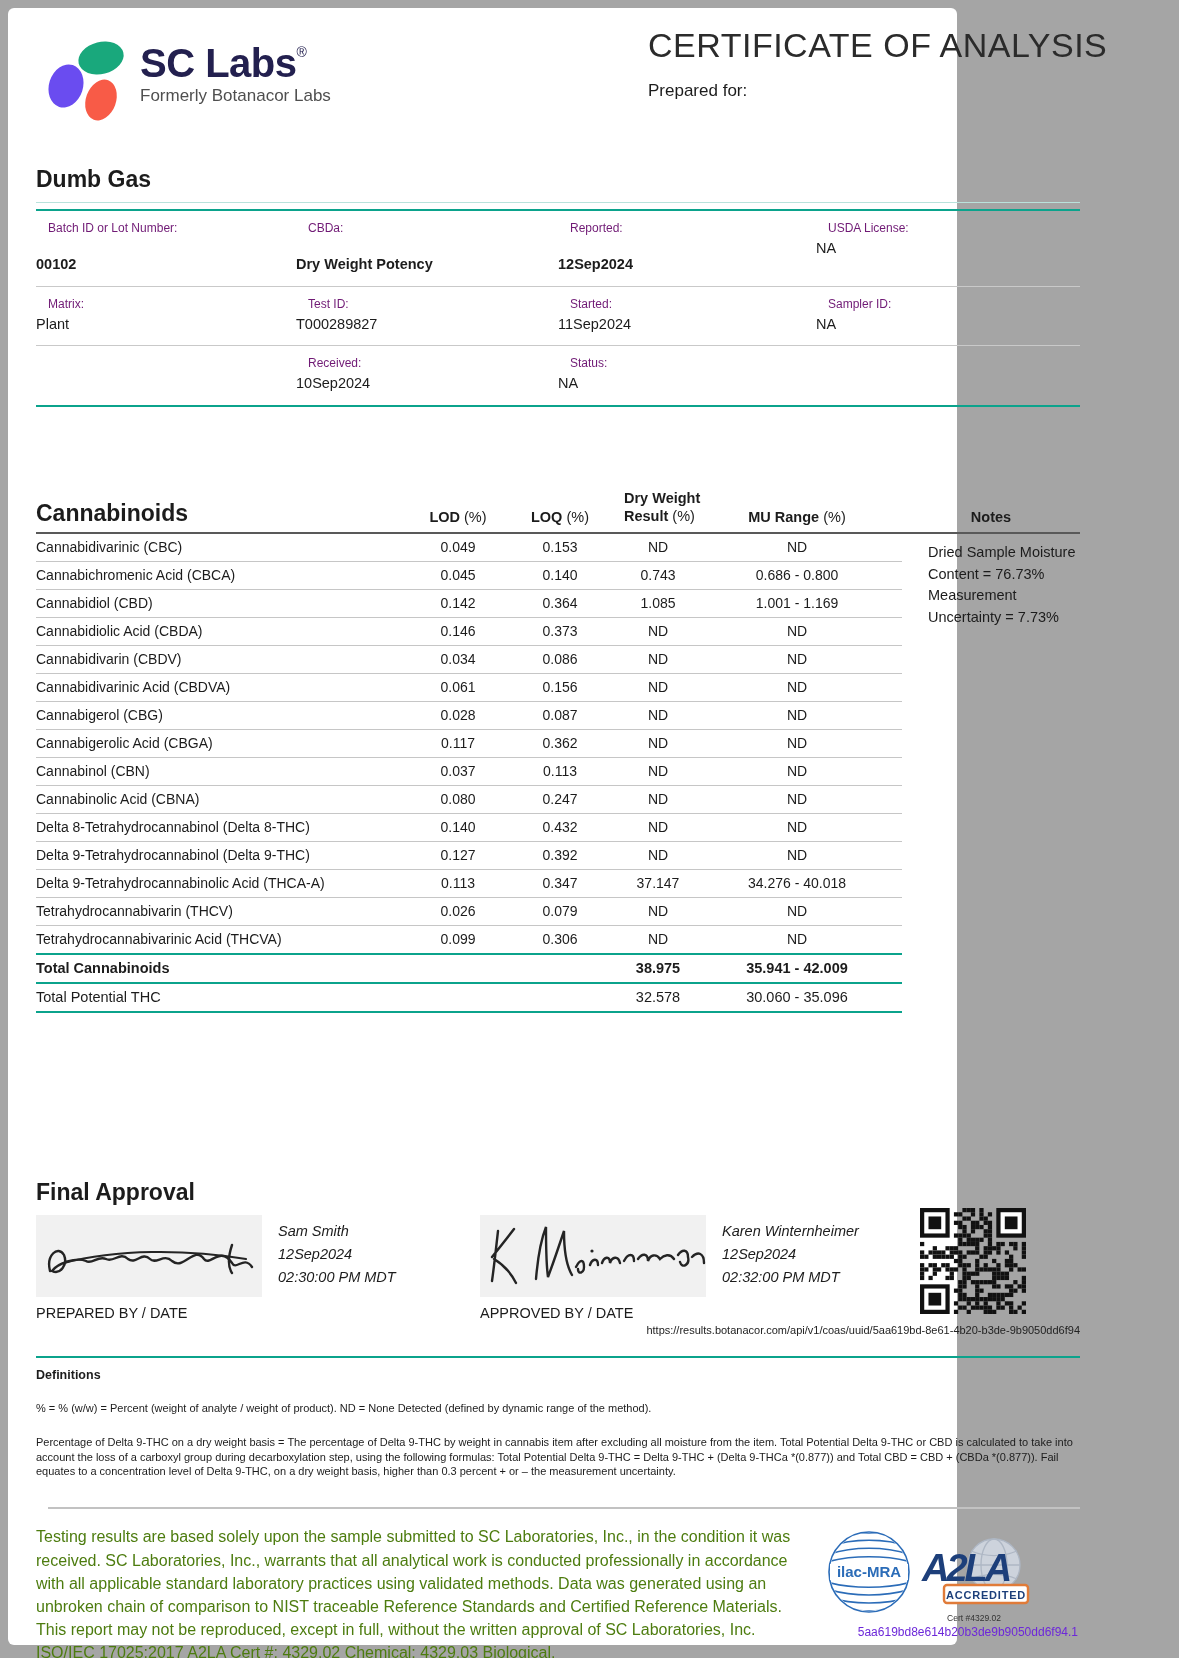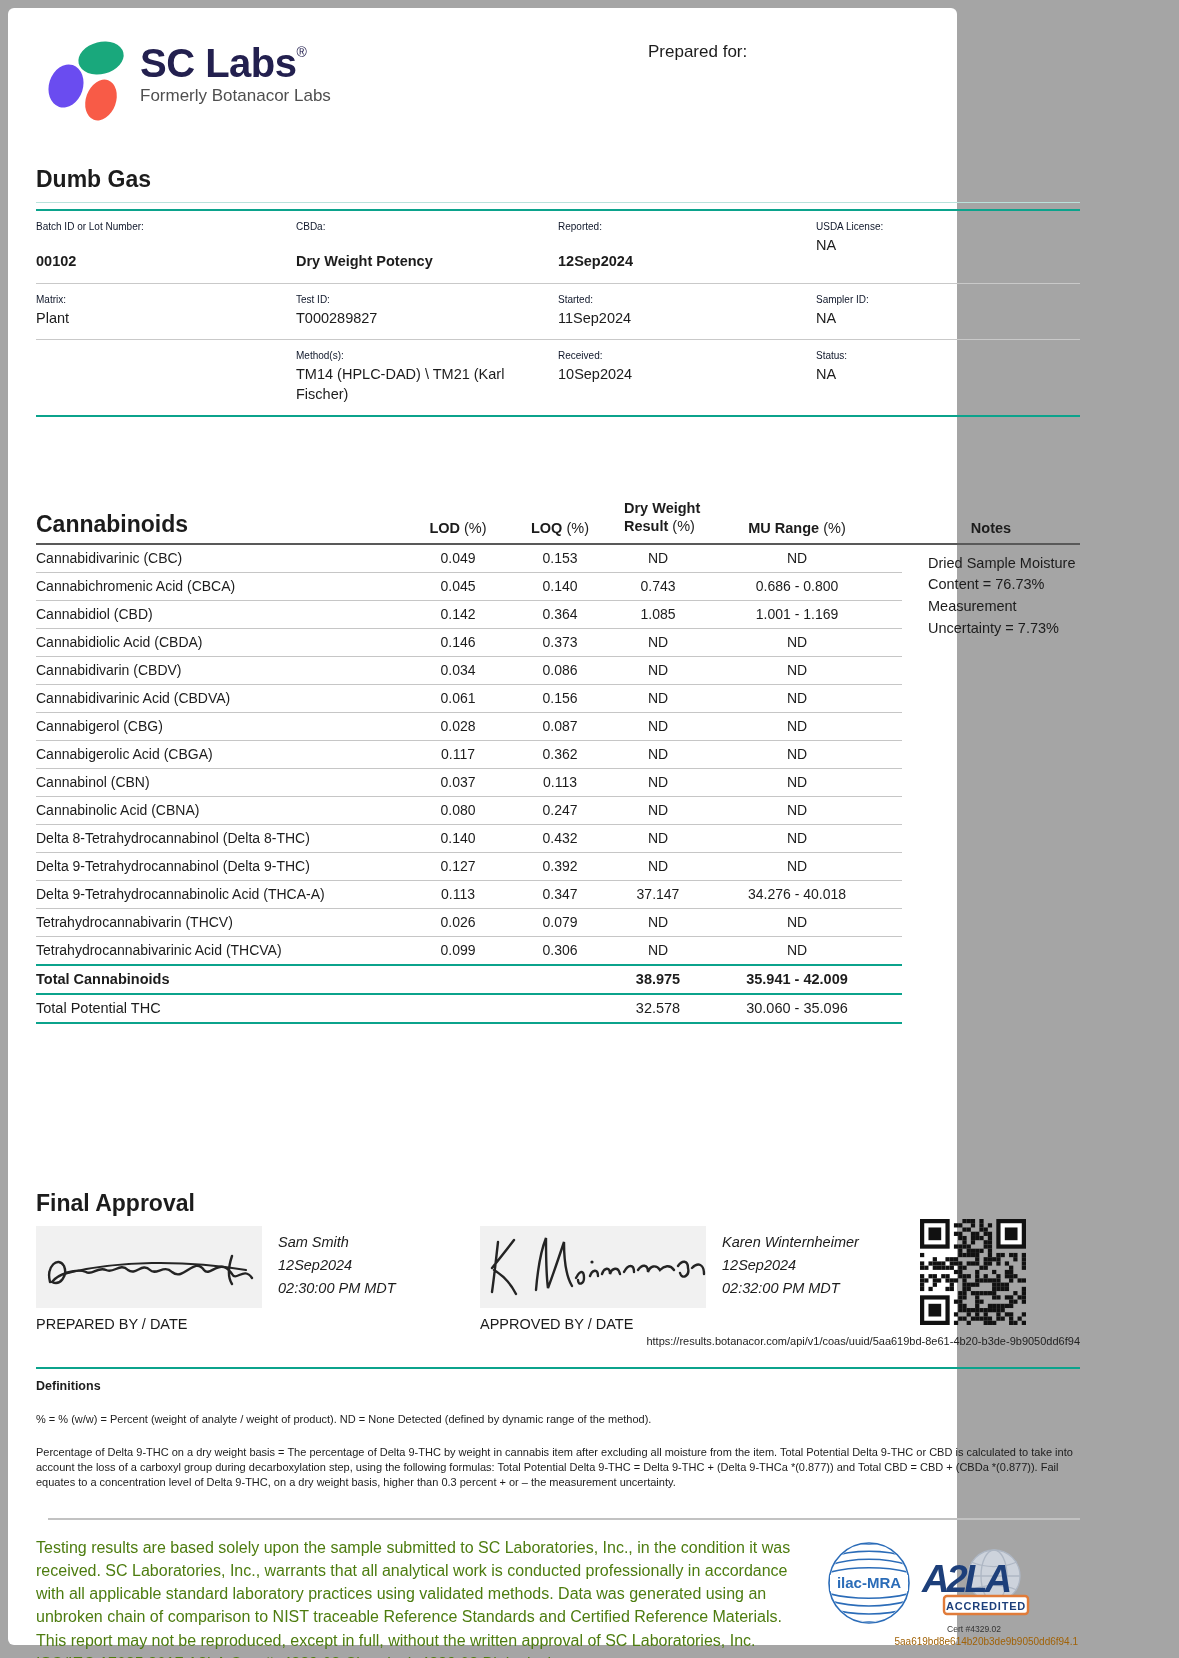--- a/index.html
+++ b/index.html
@@ -34,21 +34,21 @@
   .hr-lightteal{border:none;border-top:1px solid #b9e2dc;margin:9px 0 0 0;}
 
   
   .info-grid{
     display:grid;grid-template-columns:260px 262px 258px 264px;
     border-top:2px solid #0ba38c;border-bottom:2px solid #0ba38c;
     margin-top:6px;
   }
   .info-cell{padding:10px 12px 11px 0;}
   .info-cell.sep{border-bottom:1px solid #c9c9c9;}
-  .info-label{font-size:10px;color:#0f172a;}
+  .info-label{font-size:12px;color:#701a75;margin-left:12px;}
   .info-value{font-size:14.5px;margin-top:4px;line-height:1.35;}
   .b{font-weight:bold;margin-top:20px;}
 
   
   .cann-table{border-collapse:collapse;margin-top:62px;table-layout:fixed;width:1044px;}
   .cann-table th{vertical-align:bottom;padding:0 0 7px 0;border-bottom:2px solid #595959;font-size:14.5px;text-align:center;}
   .cann-table th.analyte{text-align:left;}
   .sec-title{font-size:23px;font-weight:bold;line-height:1;}
   .pct{font-weight:normal;}
   .cann-table td{font-size:14px;padding:5.5px 0;text-align:center;border-bottom:1px solid #c6c6c6;}
@@ -80,21 +80,21 @@
 
   .hr-gray{border:none;border-top:2px solid #c2c2c2;margin:28px 0 0 12px;width:1032px;}
 
   
   .legal{display:flex;margin-top:16px;}
   .legal-text{width:762px;font-size:16px;line-height:1.45;color:#4d7c0f;}
   .accr{margin-left:28px;width:216px;position:relative;height:150px;}
   .ilac{position:absolute;left:0;top:4px;}
   .a2la{position:absolute;left:92px;top:12px;}
   .cert-label{position:absolute;left:92px;top:88px;width:112px;text-align:center;font-size:8.5px;color:#333;}
-  .cert-uuid{position:absolute;right:-36px;top:100px;font-size:10px;color:#a16207;white-space:nowrap;}
+  .cert-uuid{position:absolute;right:-36px;top:100px;font-size:12px;color:#6d28d9;white-space:nowrap;}
 
   .footer-rule{border:none;border-top:2px solid #c2c2c2;margin:10px 0 0 0;}
 </style>
 </head>
 <body>
 
 <div class="page">
   <div class="content">
 
     <div class="hdr">
@@ -105,20 +105,21 @@
             <ellipse cx="61" cy="26" rx="23" ry="16" fill="#19a87c" transform="rotate(-14 61 26)"></ellipse>
             <ellipse cx="61" cy="68" rx="15" ry="21" fill="#f85b47" transform="rotate(20 61 68)"></ellipse>
           </svg>
         </span>
         <div class="brand-text">
           <div class="brand-name"><span>SC Labs</span><sup>®</sup></div>
           <div class="brand-tagline">Formerly Botanacor Labs</div>
         </div>
       </div>
       <div class="title-block">
+        <div class="doc-title">CERTIFICATE OF ANALYSIS</div>
         <div class="prepared-label">Prepared for:</div>
       </div>
     </div>
 
     <h1 class="sample-name">Dumb Gas</h1>
     <hr class="hr-lightteal">
 
     <div class="info-grid">
         <div class="info-cell sep">
           <div class="info-label">Batch ID or Lot Number:</div>
@@ -148,24 +149,20 @@
           <div class="info-label">Started:</div>
           <div class="info-value">11Sep2024</div>
         </div>
         <div class="info-cell sep">
           <div class="info-label">Sampler ID:</div>
           <div class="info-value">NA</div>
         </div>
         <div class="info-cell">
           <div class="info-label"></div>
           <div class="info-value"></div>
-        </div>
-        <div class="info-cell">
-          <div class="info-label">Method(s):</div>
-          <div class="info-value">TM14 (HPLC-DAD) \ TM21 (Karl Fischer)</div>
         </div>
         <div class="info-cell">
           <div class="info-label">Received:</div>
           <div class="info-value">10Sep2024</div>
         </div>
         <div class="info-cell">
           <div class="info-label">Status:</div>
           <div class="info-value">NA</div>
         </div>
       </div>

